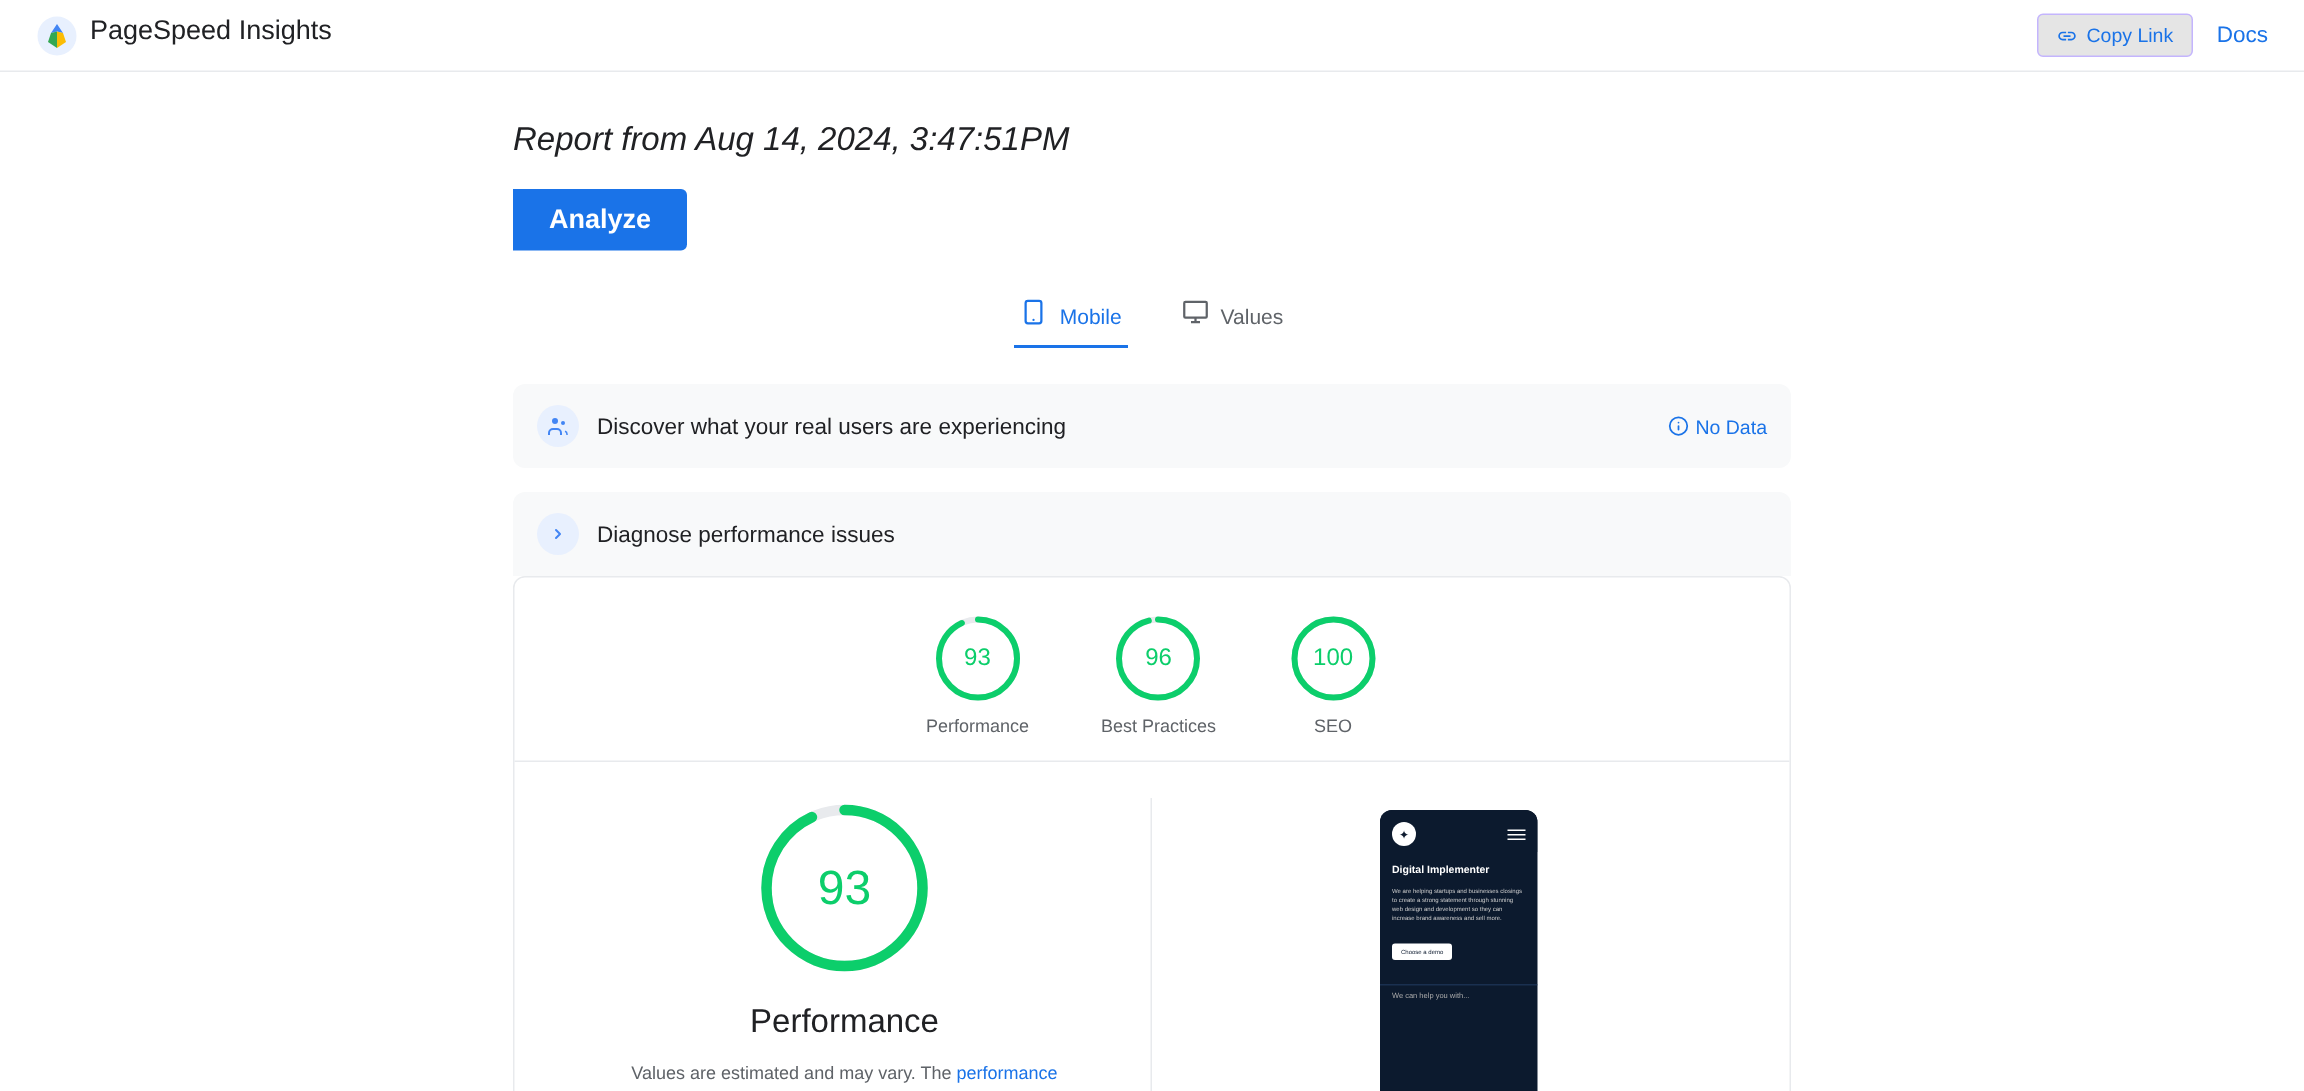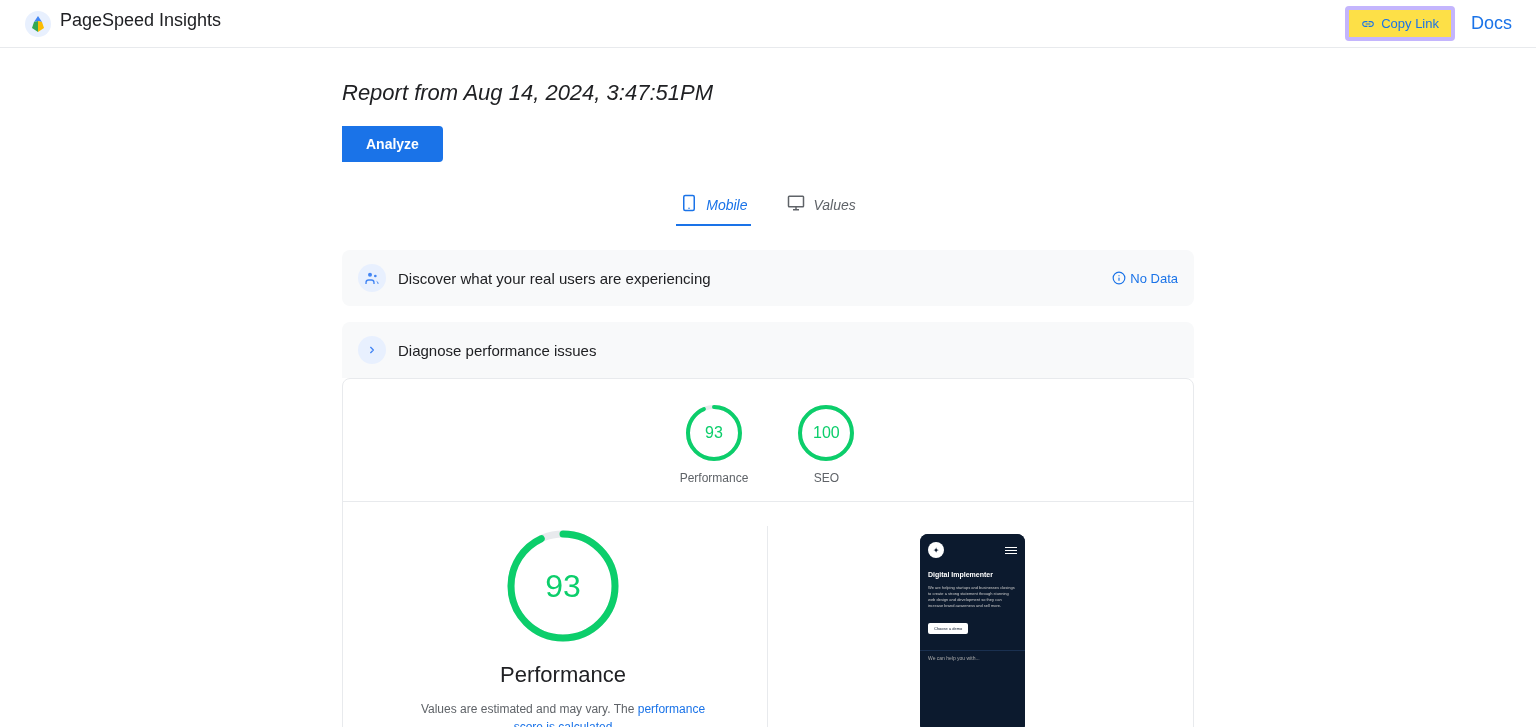--- a/index.html
+++ b/index.html
@@ -31,30 +31,30 @@
     .header-right {
       display: flex;
       align-items: center;
       gap: 16px;
     }
     .copy-link-btn {
       display: flex;
       align-items: center;
       gap: 6px;
       padding: 6px 12px;
-      border: 4px solid #c4b5fd;
+      border: 1px solid #c4b5fd;
       border-radius: 4px;
-      background: #fde047;
+      background: #e5e5e5;
       color: #1a73e8;
       font-size: 13px;
       cursor: pointer;
     }
     .docs-link {
       color: #1a73e8;
-      font-size: 18px;
+      font-size: 15px;
       text-decoration: none;
       cursor: pointer;
     }
 
     
     .main {
       max-width: 900px;
       margin: 0 auto;
       padding: 32px 24px;
     }
@@ -82,42 +82,41 @@
       font-size: 14px;
       color: #202124;
       outline: none;
     }
     .analyze-btn {
       padding: 10px 24px;
       background: #1a73e8;
       color: #fff;
       border: none;
       border-radius: 0 4px 4px 0;
-      font-size: 14px;
+      font-size: 18px;
       font-weight: 600;
       cursor: pointer;
     }
 
     
     .tabs-row {
       display: flex;
       justify-content: center;
       gap: 32px;
       margin-bottom: 24px;
     }
     .tab {
       display: flex;
       align-items: center;
       gap: 8px;
       padding: 8px 4px;
       cursor: pointer;
       font-size: 14px;
       color: #5f6368;
       border-bottom: 2px solid transparent;
-      font-style: italic;
     }
     .tab.active {
       color: #1a73e8;
       border-bottom: 2px solid #1a73e8;
     }
     .tab-icon {
       font-size: 16px;
     }
 
     
@@ -452,20 +451,30 @@
           <svg viewBox="0 0 60 60">
               <circle class="bg-circle" cx="30" cy="30" r="26"></circle>
               <circle class="fg-circle" cx="30" cy="30" r="26" stroke-dasharray="163.4" stroke-dashoffset="11.4"></circle>
             </svg>
           <span class="score-value">93</span>
         </div>
         <span class="score-label">Performance</span>
       </div>
 
 
+      <div class="score-item">
+        <div class="score-circle">
+          <svg viewBox="0 0 60 60">
+              <circle class="bg-circle" cx="30" cy="30" r="26"></circle>
+              <circle class="fg-circle" cx="30" cy="30" r="26" stroke-dasharray="163.4" stroke-dashoffset="6.5"></circle>
+            </svg>
+          <span class="score-value">96</span>
+        </div>
+        <span class="score-label">Best Practices</span>
+      </div>
 
       <div class="score-item">
         <div class="score-circle">
           <svg viewBox="0 0 60 60">
               <circle class="bg-circle" cx="30" cy="30" r="26"></circle>
               <circle class="fg-circle" cx="30" cy="30" r="26" stroke-dasharray="163.4" stroke-dashoffset="0"></circle>
             </svg>
           <span class="score-value">100</span>
         </div>
         <span class="score-label">SEO</span>

